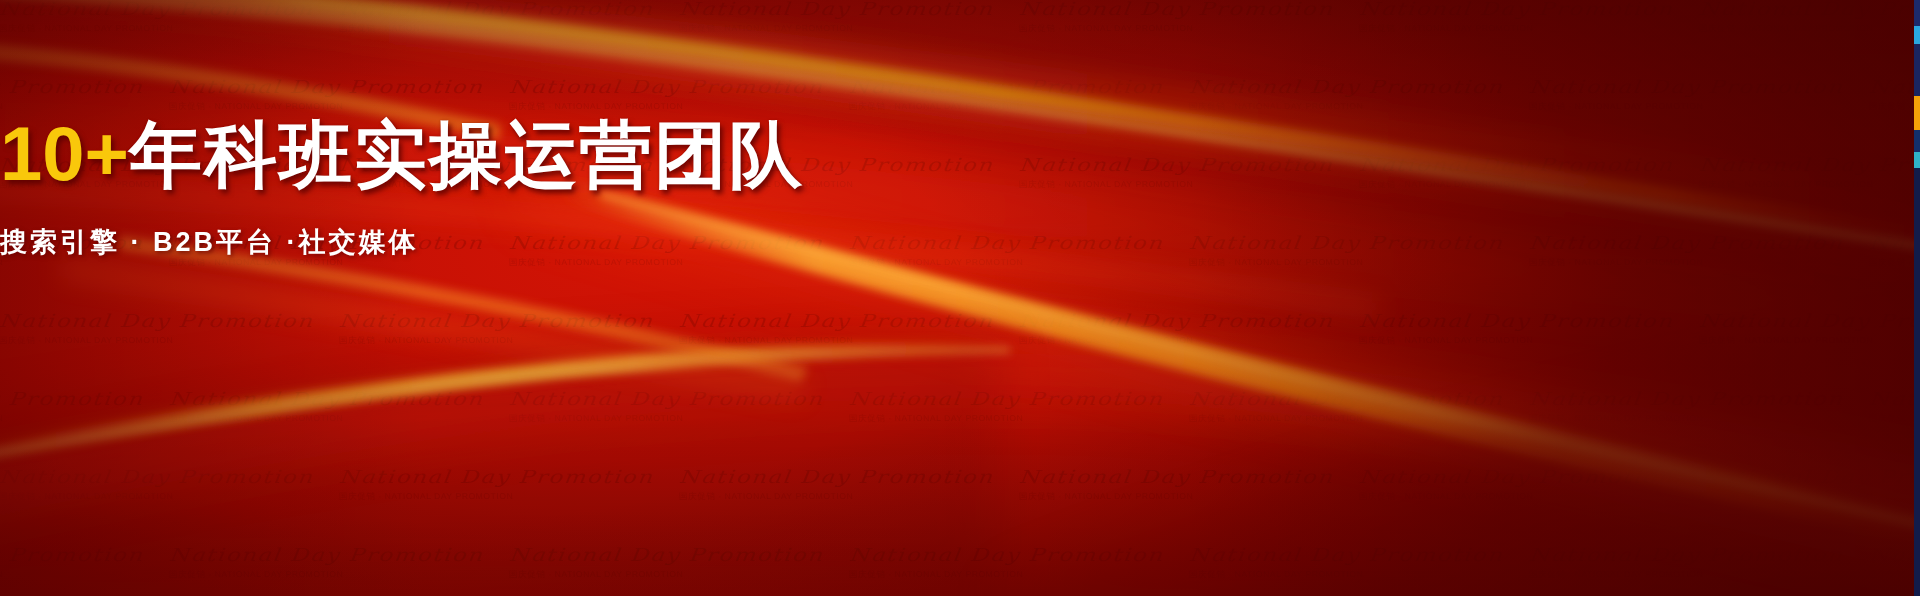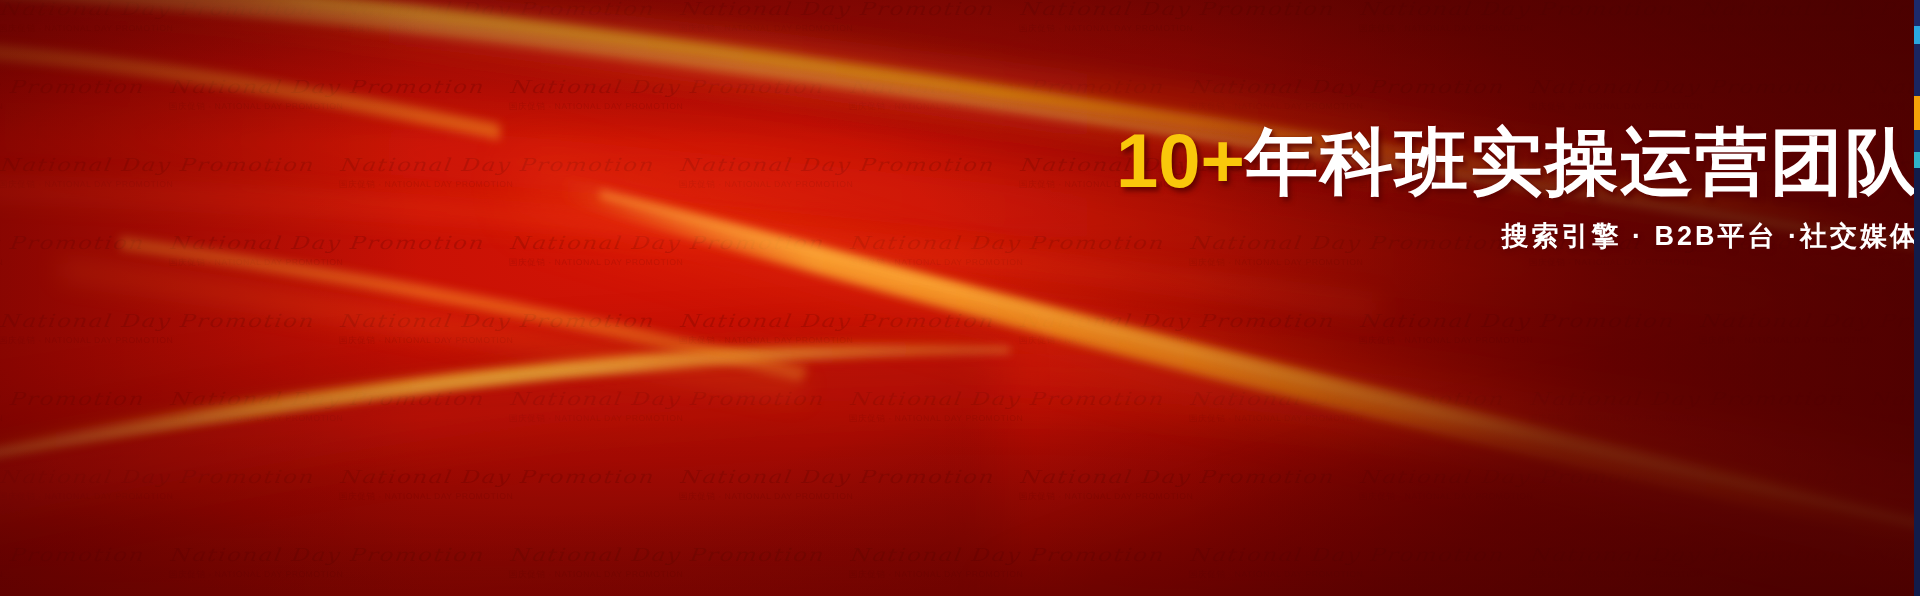--- a/index.html
+++ b/index.html
@@ -60,23 +60,23 @@
   }
 
   
   .streaks { position:absolute; inset:0; pointer-events:none; }
   .streaks svg { position:absolute; inset:0; width:1920px; height:596px; display:block; }
 
   
   .content {
     position:absolute;
     left:0; right:0;
-    top:16px;
+    top:9px;
     width:1920px;
-    text-align:right;
+    text-align:left;
     z-index:6;
   }
 
   .headline {
     margin-top:105px;
     font-size:73px;
     font-weight:bold;
     line-height:1.04;
     color:#ffffff;
     letter-spacing:2px;
@@ -96,21 +96,21 @@
     font-size:40px;
     font-weight:bold;
     color:#fcc90a;
     letter-spacing:2px;
     line-height:1.12;
     text-shadow:2px 3px 4px rgba(95,0,0,.75);
     white-space:nowrap;
   }
 
   .tagline {
-    margin-top:20px;
+    margin-top:33px;
     font-size:27px;
     font-weight:bold;
     color:#ffffff;
     letter-spacing:3px;
     line-height:1.2;
     text-shadow:2px 2px 4px rgba(90,0,0,.7);
     white-space:nowrap;
   }
 
   

